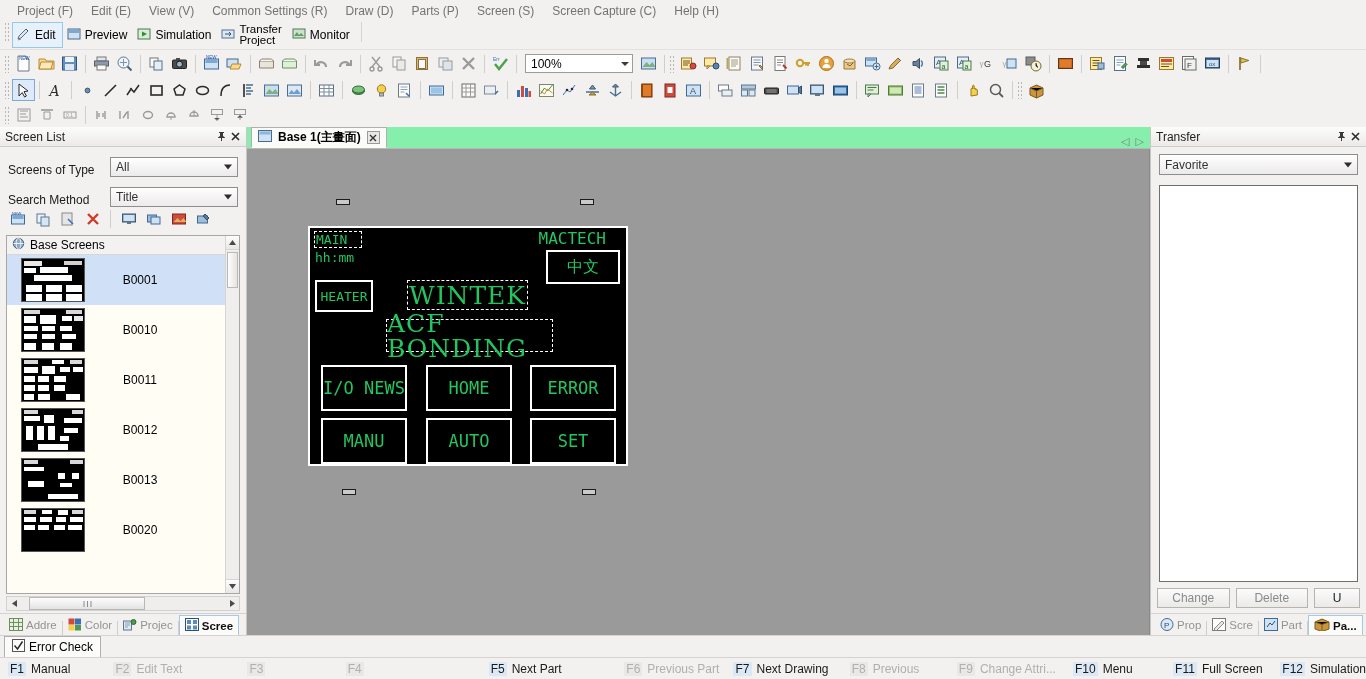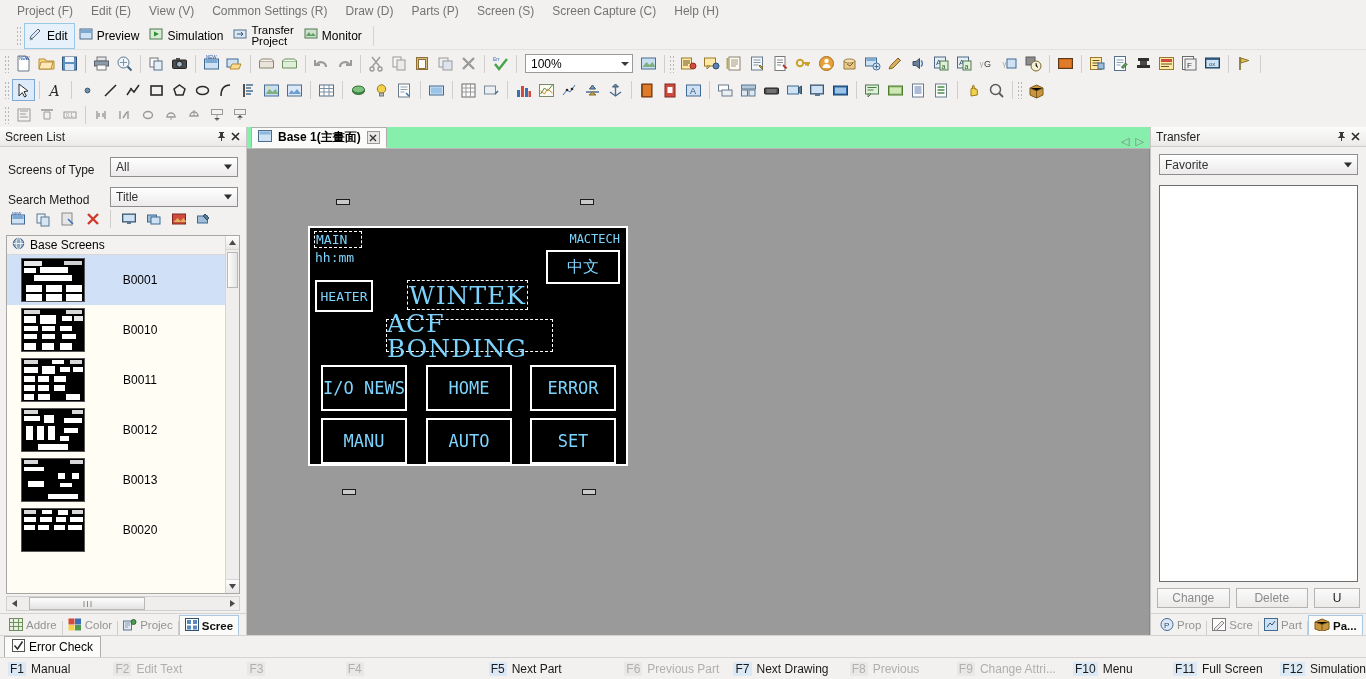--- a/index.html
+++ b/index.html
@@ -18,22 +18,22 @@
   .menubar {
     height: 22px; display: flex; align-items: center;
     background: #f2f1f0; padding-left: 8px; flex: none;
   }
   .menubar .mi {
     padding: 3px 9px; font-size: 12px; color: #737373; white-space: nowrap;
   }
 
   
   .modebar {
-    height: 28px; display: flex; align-items: center;
-    background: #f2f1f0; flex: none; padding-left: 16px;
+    height: 28px; display: flex; align-items: flex-start;
+    background: #f2f1f0; flex: none; padding-left: 4px;
     border-bottom: 1px solid #e2e1e0;
   }
   .grip { width: 5px; height: 20px; margin-right: 3px;
     background-image: radial-gradient(#b6b6b6 40%, transparent 41%);
     background-size: 3px 4px; }
   .modebtn {
     display: flex; align-items: center; gap: 3px;
     height: 26px; padding: 1px 6px 1px 3px; white-space: nowrap;
     font-size: 12px;
   }
@@ -165,21 +165,21 @@
 
   .canvaswrap { flex: 1; background: #9a9a9a; position: relative; overflow: hidden;
     border-right: 1px solid #8a8a8a; }
 
   
   .hmi { position: absolute; left: 61px; top: 77px; width: 320px; height: 240px;
     background: #000; border: 2px solid #ffffff; }
   .hmi .dots { position: absolute; inset: 0;
     background-image: radial-gradient(#3a3a3a 0.6px, transparent 0.7px);
     background-size: 20px 20px; background-position: 6px 8px; }
-  .hmi-el { position: absolute; color: #7dd3fc; font-family: "DejaVu Sans Mono", monospace;
+  .hmi-el { position: absolute; color: #22c55e; font-family: "DejaVu Sans Mono", monospace;
     display: flex; align-items: center; justify-content: center; line-height: 1; }
   .dashed { border: 1px dashed #ffffff; }
   .solid2 { border: 2px solid #ffffff; }
   .handle { position: absolute; width: 14px; height: 6px; background: #c9c9c9;
     border: 1px solid #1c1c1c; }
 
   
   .rightpanel { width: 216px; flex: none; display: flex; flex-direction: column;
     background: #f2f1f0; border-left: 1px solid #c8c7c6; }
   .pkgbox { flex: 1; margin: 6px 8px; border: 1px solid #6f6e6d; background: #fff; }
@@ -1211,21 +1211,21 @@
         <div class="handle" style="left:95px;top:340px"></div>
         <div class="handle" style="left:335px;top:340px"></div>
 
         <div class="hmi">
           <div class="dots"></div>
 
           <div class="hmi-el dashed" style="left:4px;top:3px;width:48px;height:17px;font-size:13px;justify-content:flex-start;padding-left:1px">MAIN</div>
 
           <div class="hmi-el" style="left:5px;top:22px;width:60px;height:15px;font-size:13px;justify-content:flex-start">hh:mm</div>
 
-          <div class="hmi-el" style="right:6px;top:3px;width:84px;height:15px;font-size:12px;justify-content:flex-end">MACTECH</div>
+          <div class="hmi-el" style="right:20px;top:3px;width:84px;height:15px;font-size:16px;justify-content:flex-end">MACTECH</div>
 
           <div class="hmi-el solid2" style="right:6px;top:22px;width:74px;height:34px;font-size:16px;font-family:'DejaVu Sans',sans-serif">中文</div>
 
           <div class="hmi-el solid2" style="left:5px;top:52px;width:58px;height:32px;font-size:13px">HEATER</div>
 
           <div class="hmi-el dashed" style="left:97px;top:52px;width:121px;height:30px;font-size:25px;font-family:'DejaVu Serif',serif;letter-spacing:1px">WINTEK</div>
 
           <div class="hmi-el dashed" style="left:76px;top:91px;width:167px;height:33px;font-size:25px;font-family:'DejaVu Serif',serif;letter-spacing:1px">ACF BONDING</div>
 
           <div id="hmibtns">

